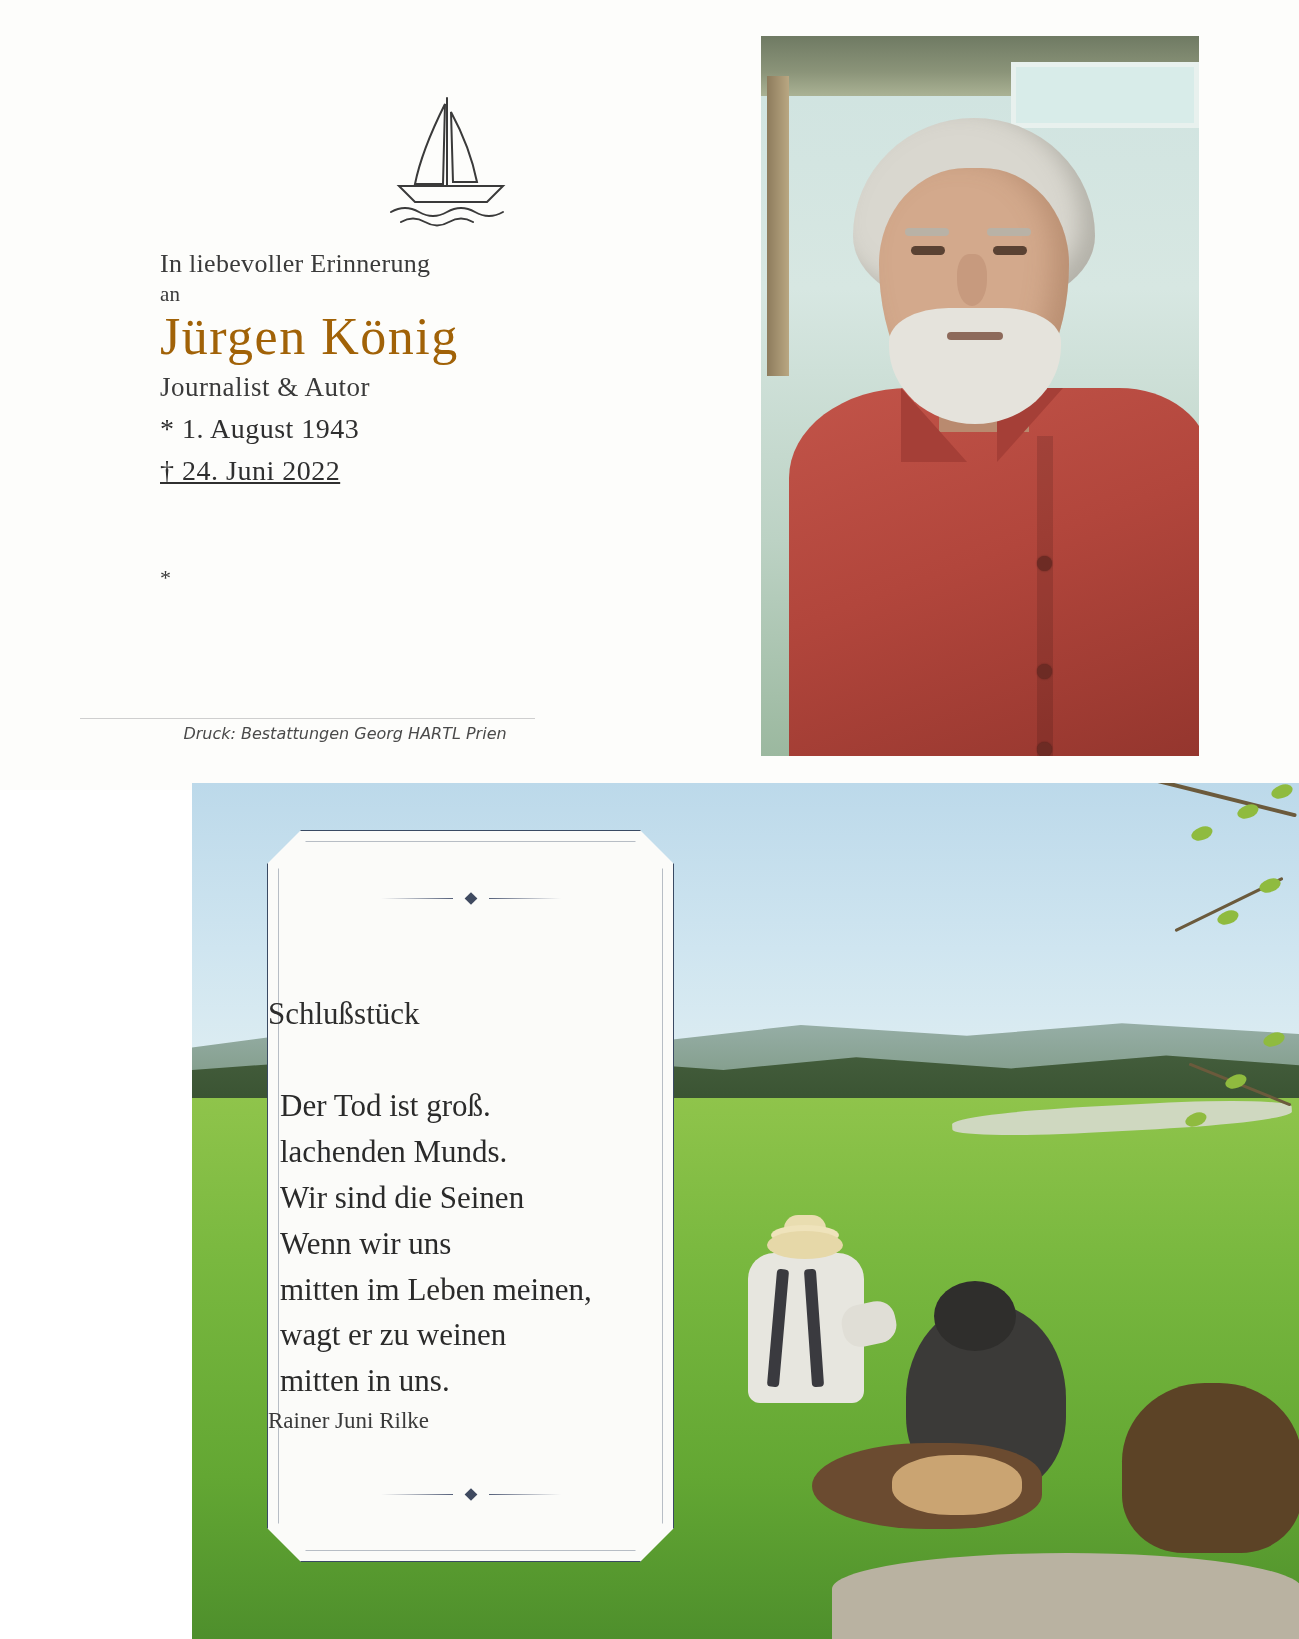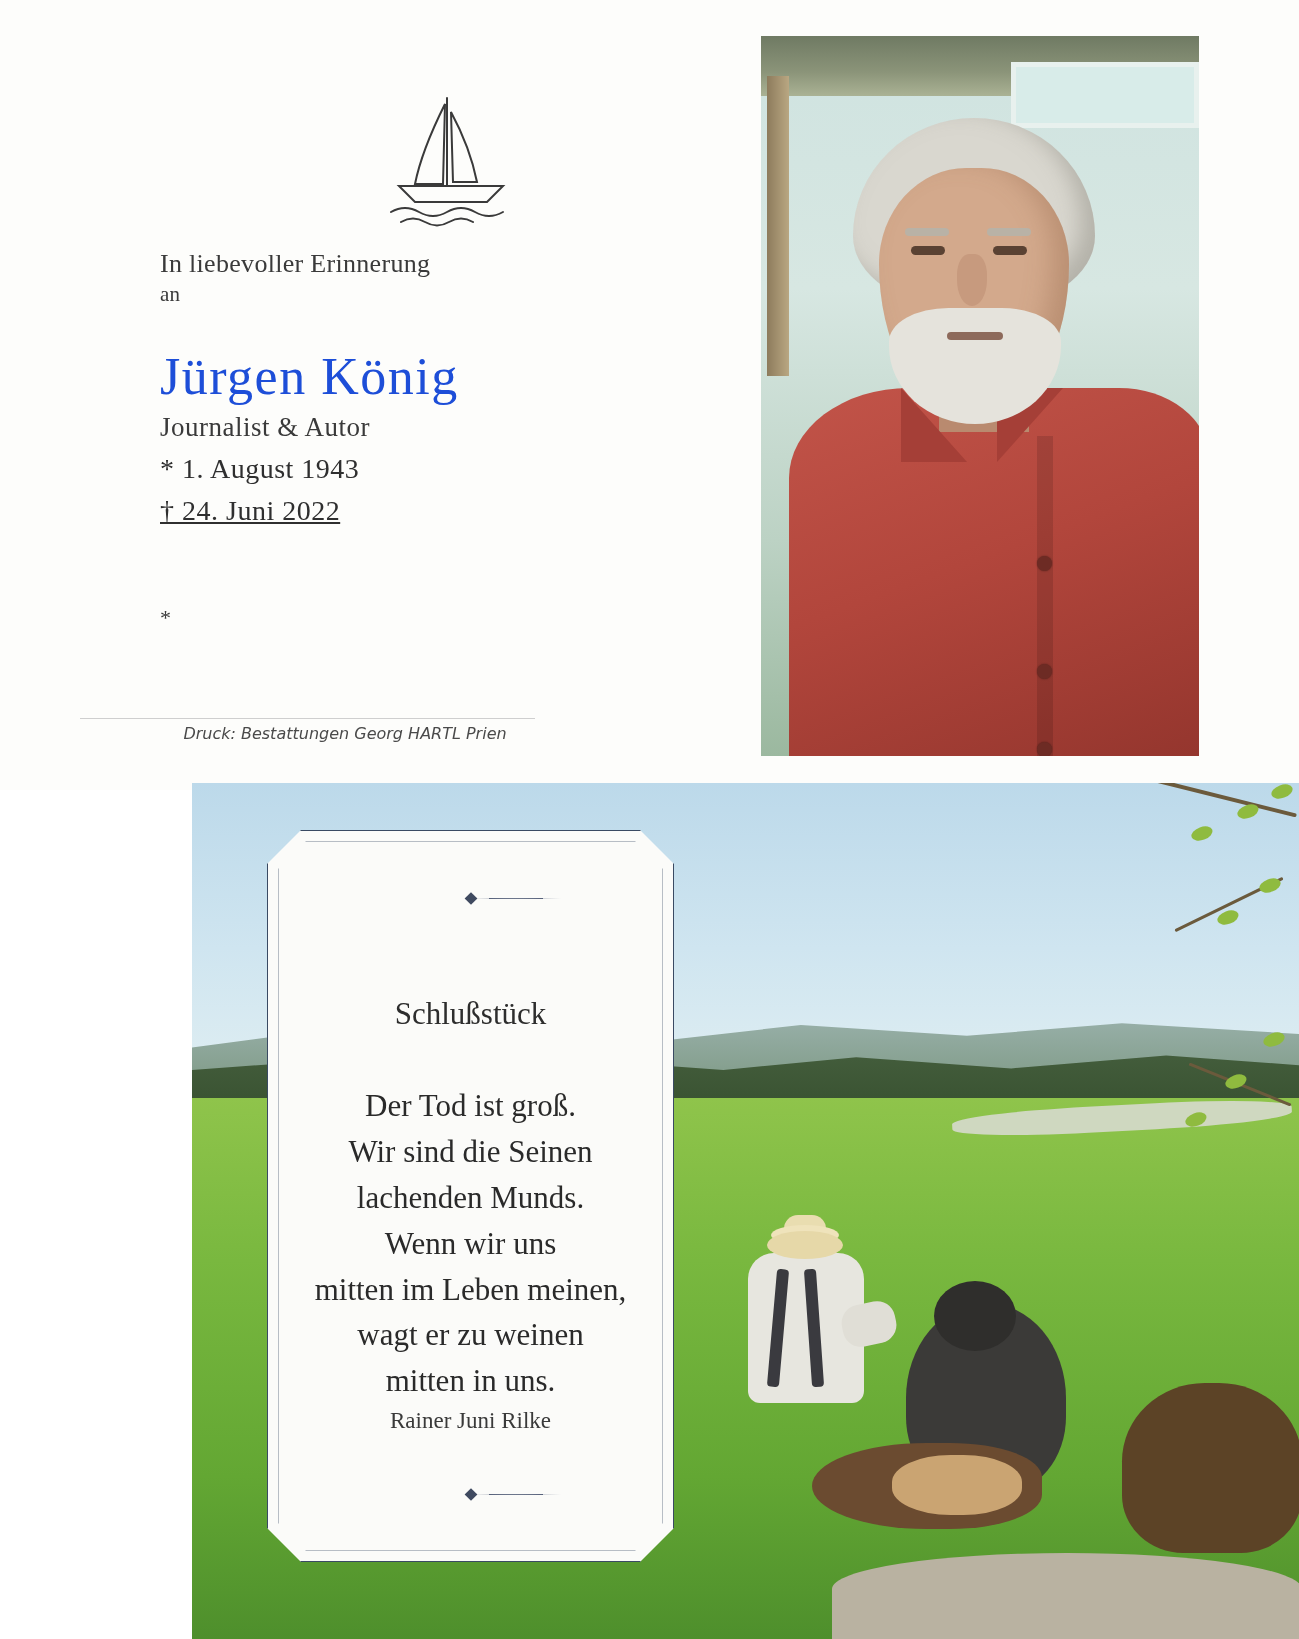--- a/index.html
+++ b/index.html
@@ -42,24 +42,23 @@
   .in-memory {
     margin-top: 18px;
     font-size: 26px;
     line-height: 1.25;
     color: #3a3a3a;
     letter-spacing: 0.3px;
   }
   .in-memory .line2 { display: block; font-size: 21px; }
 
   .deceased-name {
-    margin-top: 40px;
     font-size: 52px;
     letter-spacing: 1.5px;
-    color: #1d4ed8;
+    color: #a16207;
   }
   .deceased-role {
     margin-top: 6px;
     font-size: 27px;
     color: #3a3a3a;
     letter-spacing: 0.5px;
   }
   .date-line {
     margin-top: 10px;
     font-size: 28px;
@@ -292,21 +291,20 @@
     width: 405px;
     height: 730px;
     background: #fbfbf9;
     border: 1.5px solid #3a4a63;
     border-radius: 0;
     clip-path: polygon(
       34px 0, calc(100% - 34px) 0, 100% 34px,
       100% calc(100% - 34px), calc(100% - 34px) 100%,
       34px 100%, 0 calc(100% - 34px), 0 34px);
     box-shadow: 0 2px 9px rgba(0,0,0,0.18);
-    text-align: center;
     color: #2c2c2c;
   }
   .panel-inner {
     position: absolute;
     left: 10px; top: 10px; right: 10px; bottom: 10px;
     border: 1px solid rgba(58,74,99,0.35);
     clip-path: polygon(
       28px 0, calc(100% - 28px) 0, 100% 28px,
       100% calc(100% - 28px), calc(100% - 28px) 100%,
       28px 100%, 0 calc(100% - 28px), 0 28px);
@@ -454,22 +452,22 @@
     <div class="ornament top">
       <span class="bar"></span>
         <span class="dot"></span>
         <span class="bar right"></span>
     </div>
 
     <div class="poem-title">Schlußstück</div>
 
     <div class="poem-body">
       <div>Der Tod ist groß.</div>
+      <div>lachenden Munds.</div>
       <div>Wir sind die Seinen</div>
-      <div>lachenden Munds.</div>
       <div>Wenn wir uns</div>
       <div>mitten im Leben meinen,</div>
       <div>wagt er zu weinen</div>
       <div>mitten in uns.</div>
     </div>
 
     <div class="poem-author">Rainer Juni Rilke</div>
 
     <div class="ornament bottom">
       <span class="bar"></span>

